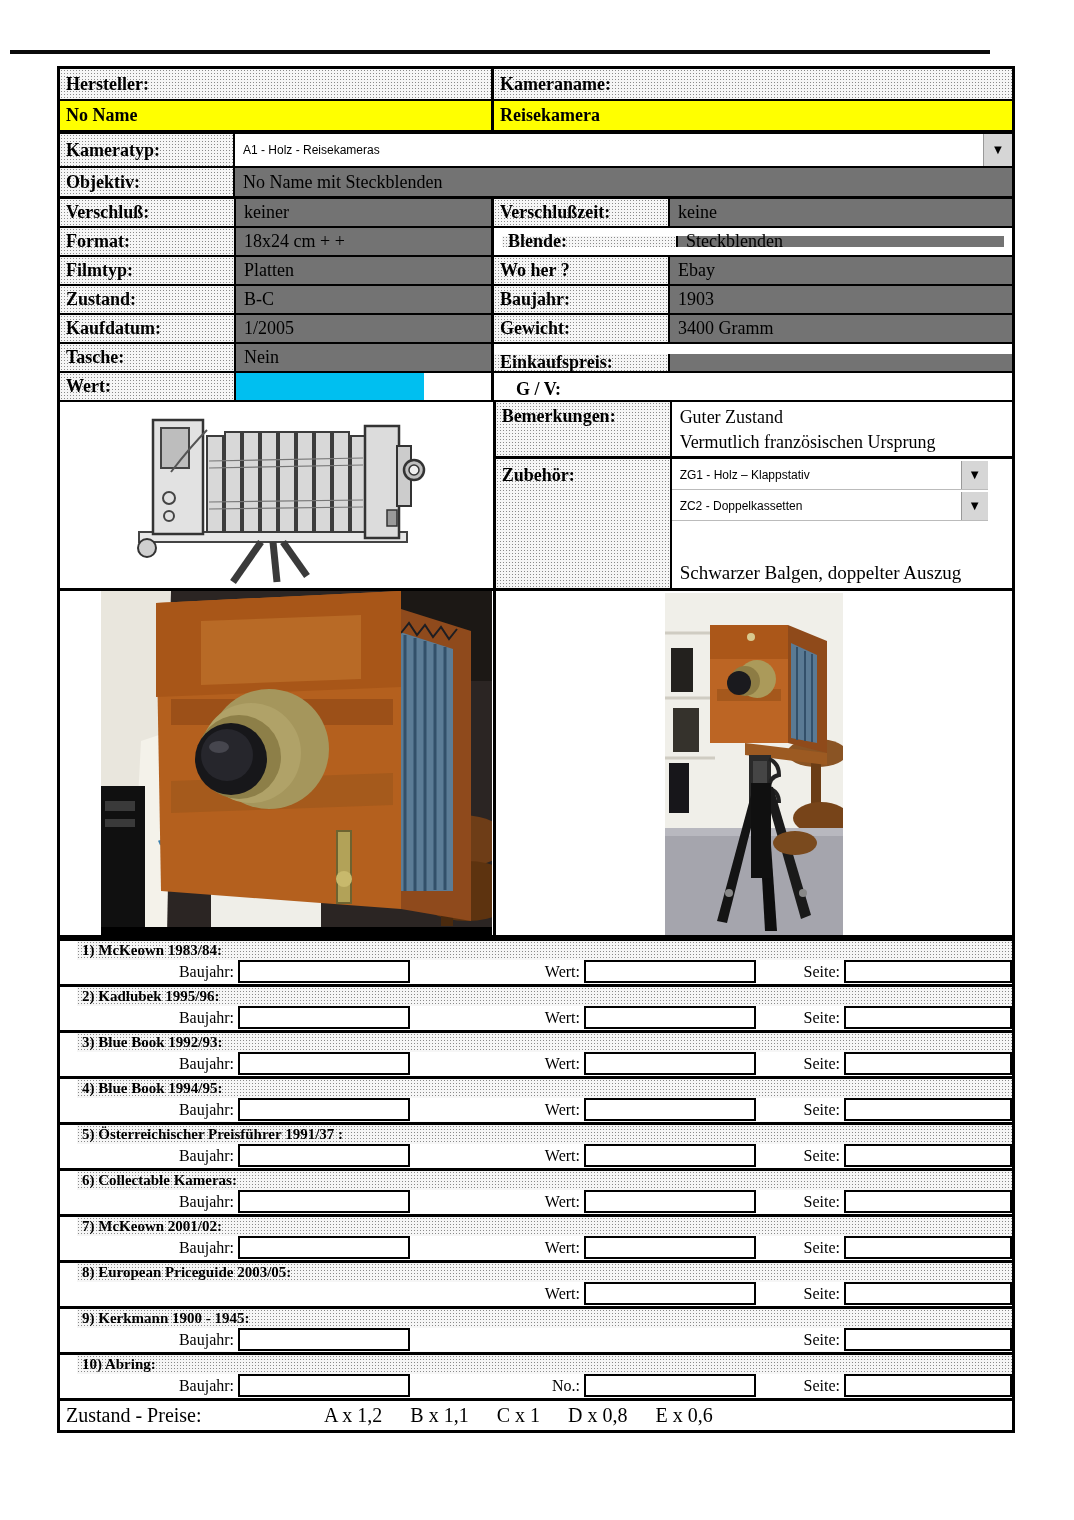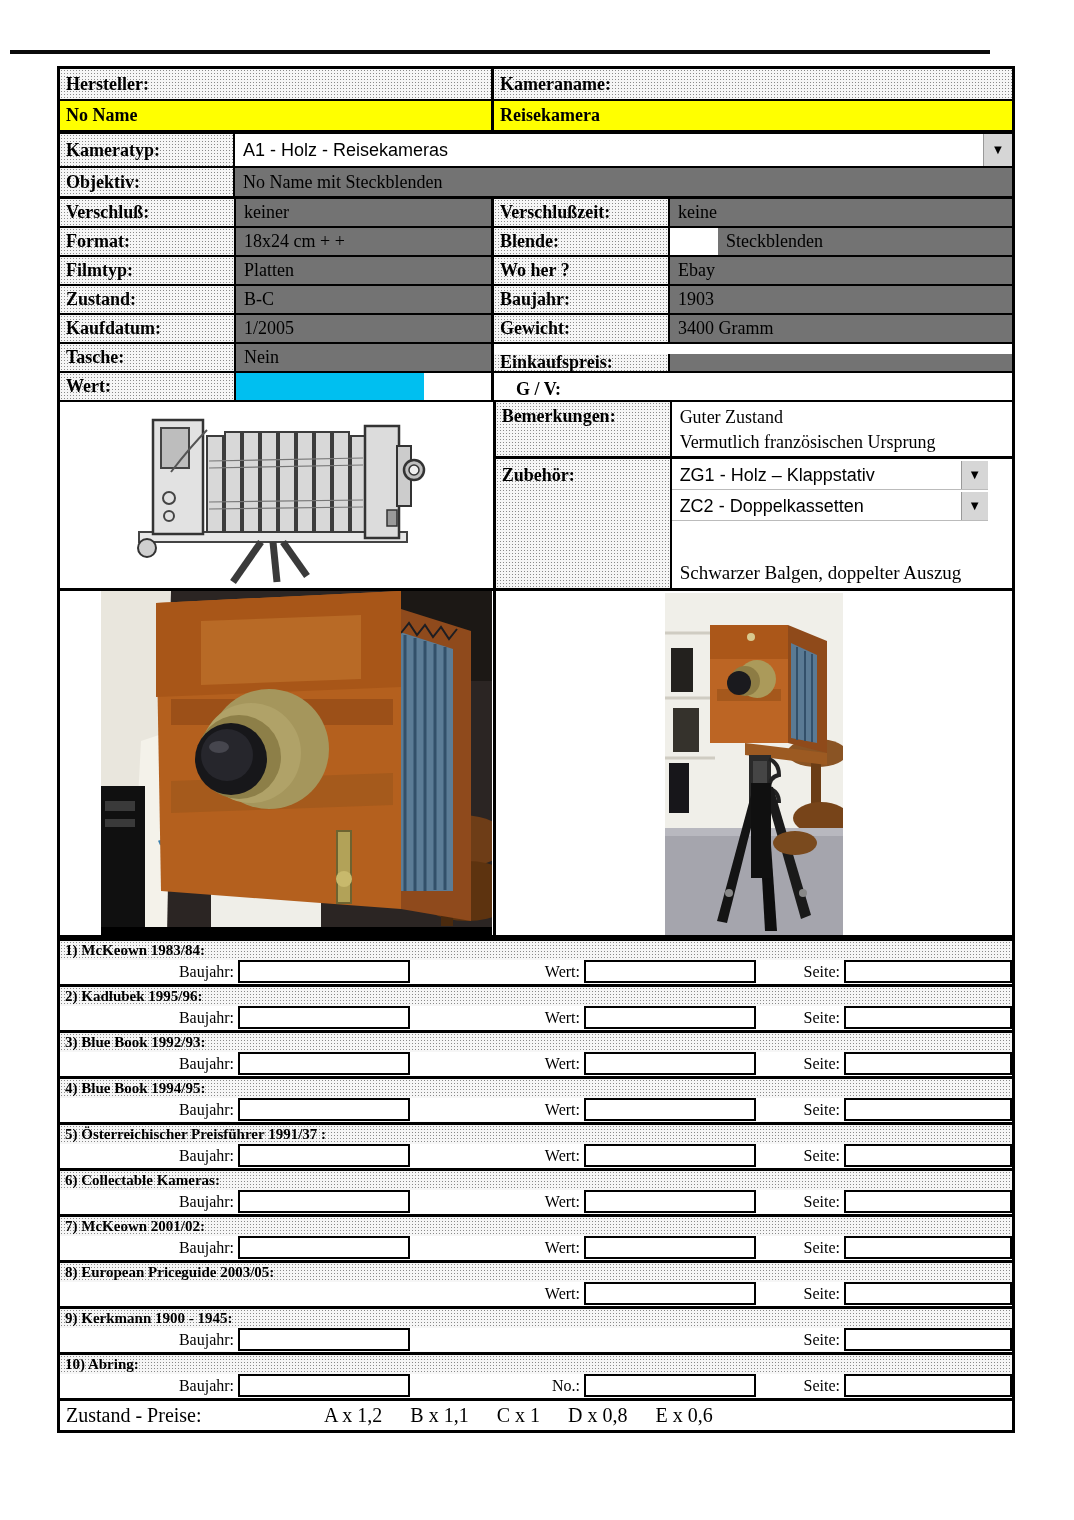--- a/index.html
+++ b/index.html
@@ -20,21 +20,21 @@
   .cyan{background:#00bff0;}
 
   .rowA{height:32px;}
   .rowB{height:33px;border-bottom:4px solid #000;}
   .rowB .cell{background:#ffff00;}
 
   .rowC{height:34px;}
   .rowD{height:31px;border-bottom:3px solid #000;}
   .label-cell{width:175px;border-right:2px solid #000;align-self:stretch;display:flex;align-items:center;}
   .combo{flex:1;align-self:stretch;display:flex;align-items:center;background:#fff;position:relative;}
-  .combo-text{font-family:"Liberation Sans", sans-serif;font-size:18px;padding-left:8px;white-space:nowrap;}
+  .combo-text{font-family:"Liberation Sans", sans-serif;font-size:12px;padding-left:8px;white-space:nowrap;}
   .combo-btn{position:absolute;right:0;top:0;bottom:0;width:28px;background:#d6d6d6;border-left:1px solid #999;
              display:flex;align-items:center;justify-content:center;font-size:13px;color:#000;}
   .frow{height:29px;}
   .rlabel{width:174px;border-right:2px solid #000;align-self:stretch;display:flex;align-items:center;}
   .rval{flex:1;background:#737373;align-self:stretch;display:flex;align-items:center;}
 
   .wert-box{margin-left:0;width:188px;height:100%;display:flex;align-items:center;}
 
   .media-row{height:189px;border-bottom:3px solid #000;}
   .media-left{width:434px;border-right:3px solid #000;align-self:stretch;display:flex;align-items:center;justify-content:center;background:#fff;}
@@ -50,21 +50,21 @@
   .zub-combo{position:absolute;left:0;width:316px;height:28px;background:#fff;border-bottom:1px solid #bbb;}
   .zub-combo .combo-text{line-height:28px;display:block;}
   .zub-combo .combo-btn{width:26px;}
   .zub-note{position:absolute;left:8px;bottom:4px;font-size:19px;white-space:nowrap;}
 
   .photo-row{height:350px;border-bottom:6px solid #000;}
   .photo-left{width:434px;border-right:3px solid #000;align-self:stretch;background:#fff;position:relative;}
   .photo-right{width:518px;align-self:stretch;background:#fff;display:flex;justify-content:center;}
 
   .refs .entry{border-bottom:3px solid #000;}
-  .entry-head{height:19px;display:flex;align-items:center;font-weight:bold;font-size:15px;padding-left:5px;}
+  .entry-head{height:19px;display:flex;align-items:center;font-weight:bold;font-size:15px;padding-left:5px;margin-left:17px;}
   .entry-fields{height:24px;position:relative;background:#fff;}
   .f-label{position:absolute;top:0;height:24px;display:flex;align-items:center;justify-content:flex-end;font-size:16px;}
   .f-box{position:absolute;top:0px;height:19px;border:2px solid #000;background:#fff;}
   .bj-label{left:0;width:174px;}   .bj-box{left:178px;width:168px;}
   .mid-label{left:360px;width:160px;} .mid-box{left:524px;width:168px;}
   .st-label{left:700px;width:80px;}  .st-box{left:784px;width:164px;}
 
   .footer-row{height:29px;display:flex;align-items:center;font-size:20px;}
   .footer-label{padding-left:6px;width:258px;}
   .factor{margin-right:28px;white-space:nowrap;}
@@ -138,21 +138,21 @@
 
     <div class="row frow">
       <div class="cell lcol" style="padding:0;">
         <div class="rlabel dot">
             <span class="blabel">Format:</span>
           </div>
         <div class="rval">
             <span class="val">18x24 cm + +</span>
           </div>
       </div>
-      <div class="cell rcol" style="padding:0;gap:48px;">
+      <div class="cell rcol" style="padding:8px;">
         <div class="rlabel dot">
             <span class="blabel">Blende:</span>
           </div>
         <div class="rval">
             <span class="val">Steckblenden</span>
           </div>
       </div>
     </div>
 
     <div class="row frow">

